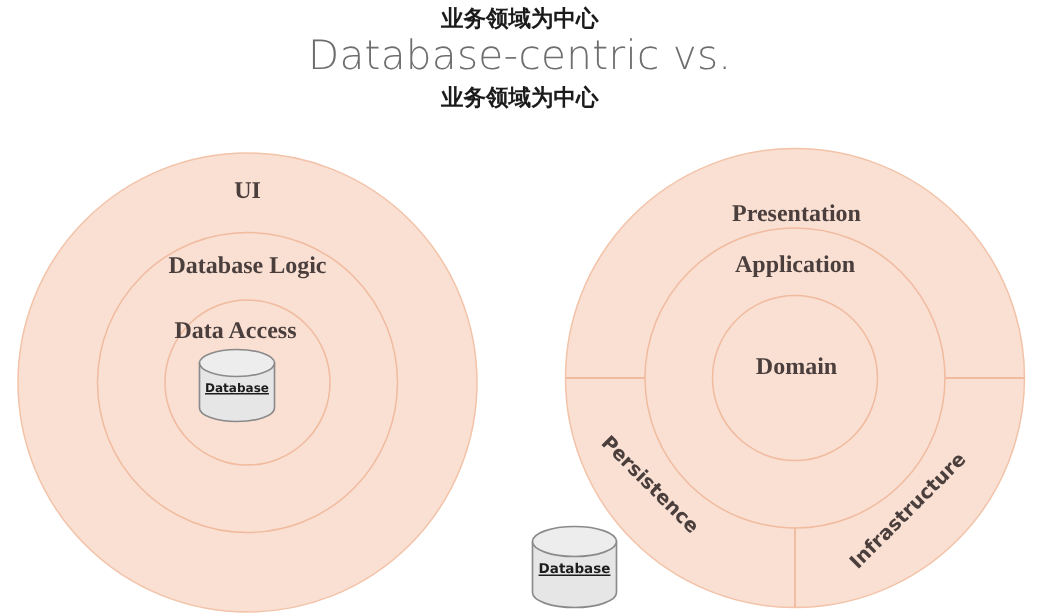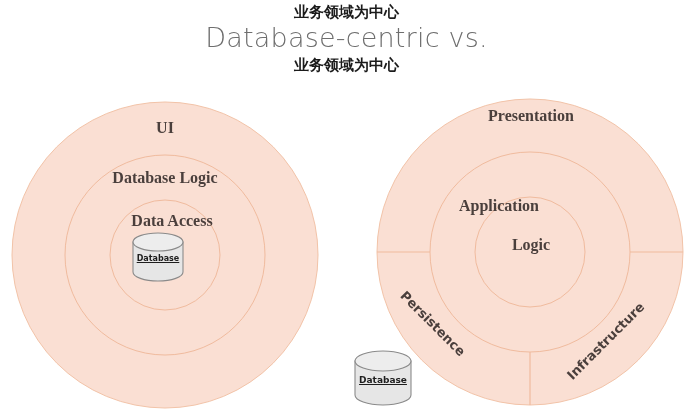--- a/index.html
+++ b/index.html
@@ -144,25 +144,25 @@
       <circle cx="530" cy="252" r="55" fill="#fadfd3" stroke="#f0bb9e" stroke-width="1"></circle>
 
       <line x1="377" y1="252" x2="430" y2="252" stroke="#f0bb9e" stroke-width="1.2"></line>
       <line x1="630" y1="252" x2="683" y2="252" stroke="#f0bb9e" stroke-width="1.2"></line>
       <line x1="530" y1="352" x2="530" y2="405" stroke="#f0bb9e" stroke-width="1.2"></line>
     </g>
   </svg>
 
   <div class="ring-label big" style="left:165px; top:128px;">UI</div>
   <div class="ring-label big" style="left:165px; top:178px;">Database Logic</div>
-  <div class="ring-label big" style="left:172px; top:221px;">Data Access</div>
+  <div class="ring-label big" style="left:157px; top:221px;">Data Access</div>
 
-  <div class="ring-label big" style="left:531px; top:116px;">Presentation</div>
-  <div class="ring-label big" style="left:499px; top:177px;margin-top:29px;">Application</div>
-  <div class="ring-label big" style="left:531px; top:245px;">Logic</div>
+  <div class="ring-label big" style="left:531px; top:143px;">Presentation</div>
+  <div class="ring-label big" style="left:530px; top:177px;">Application</div>
+  <div class="ring-label big" style="left:531px; top:245px;">Domain</div>
 
   <div class="sector-label" id="label-persistence">Persistence</div>
   <div class="sector-label" id="label-infrastructure">Infrastructure</div>
 
   <div class="db" id="db-left">
     <svg viewBox="0 0 56 50" width="56" height="50">
       <path d="M3,10 L3,40 A25,9 0 0 0 53,40 L53,10 Z" fill="#e6e6e6" stroke="#8a8a8a" stroke-width="1.1"></path>
       <ellipse cx="28" cy="10" rx="25" ry="9" fill="#ededed" stroke="#8a8a8a" stroke-width="1.1"></ellipse>
     </svg>
     <div class="db-text">Database</div>

